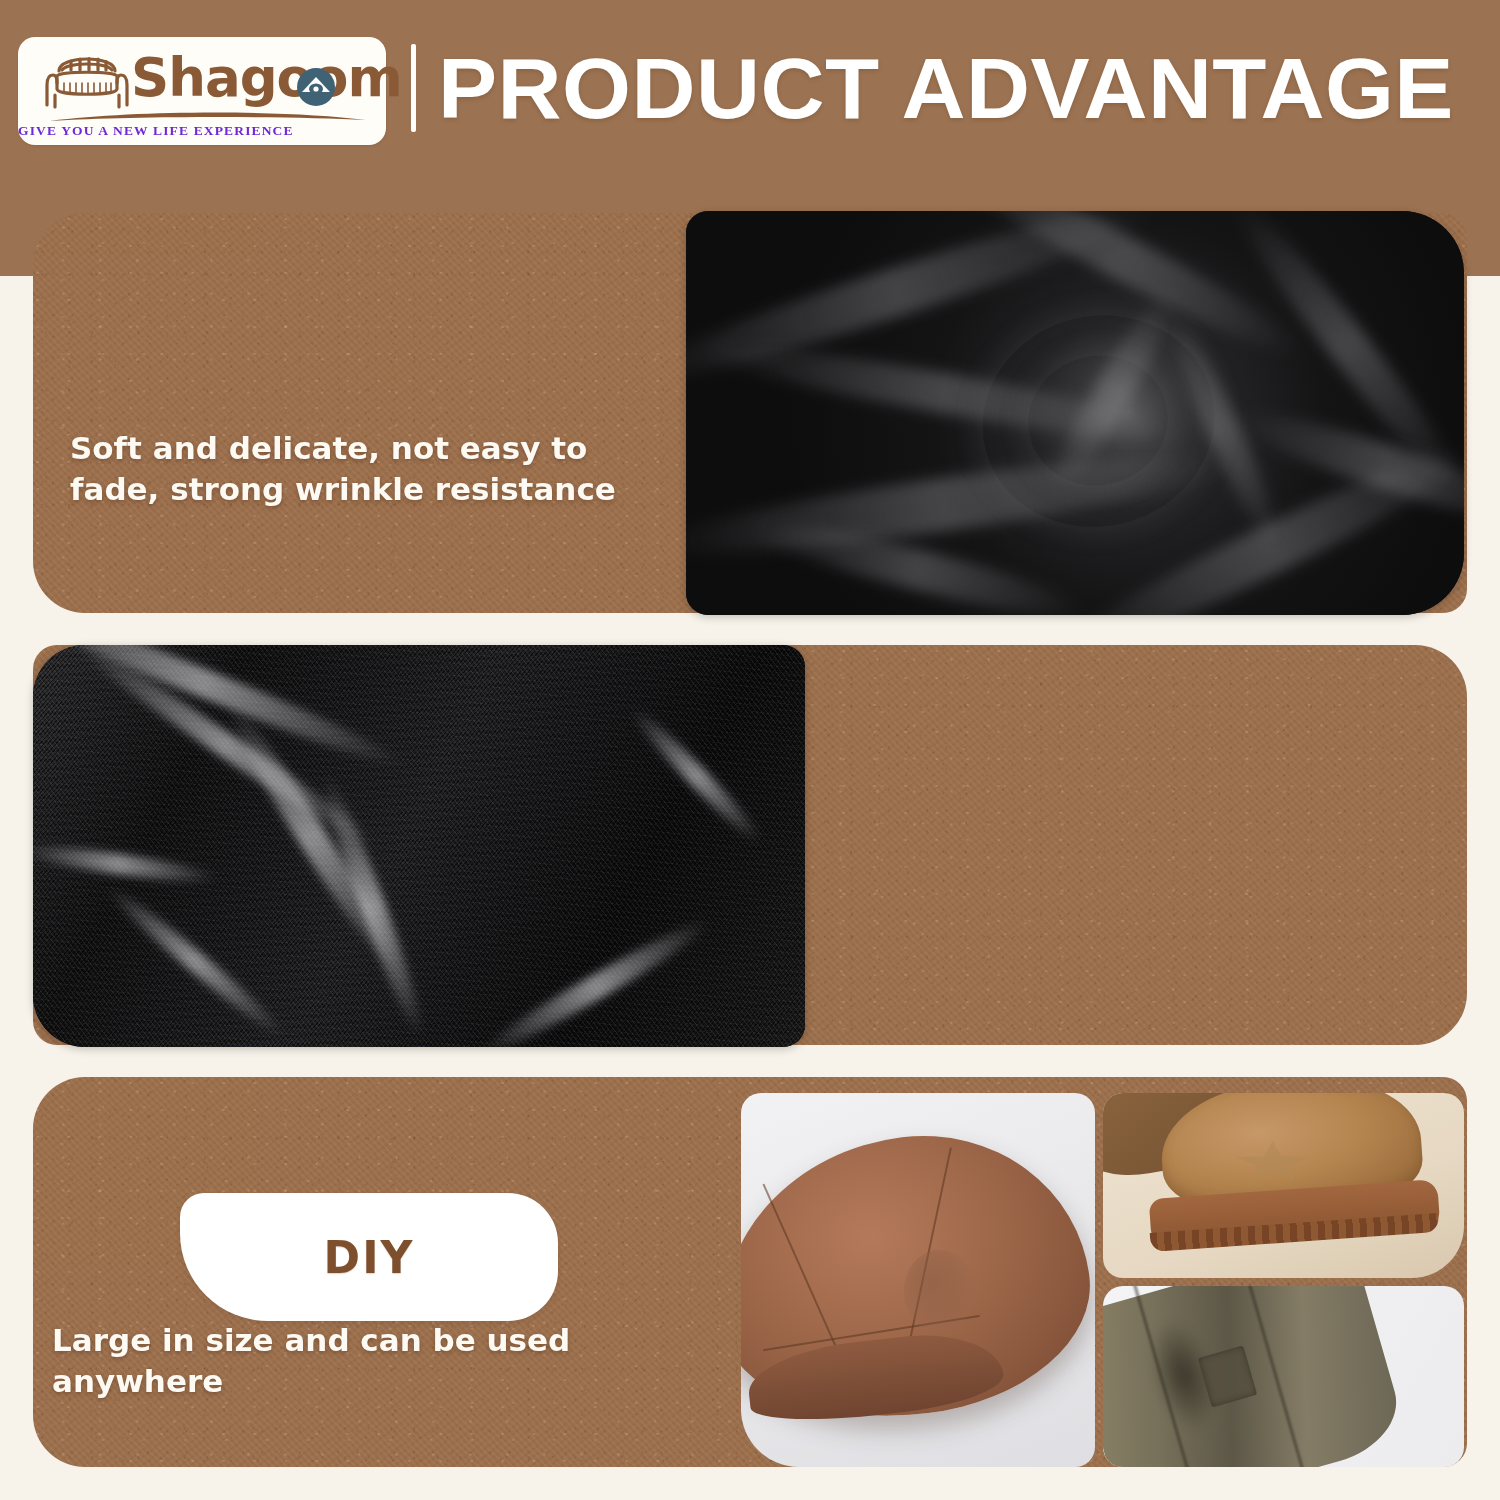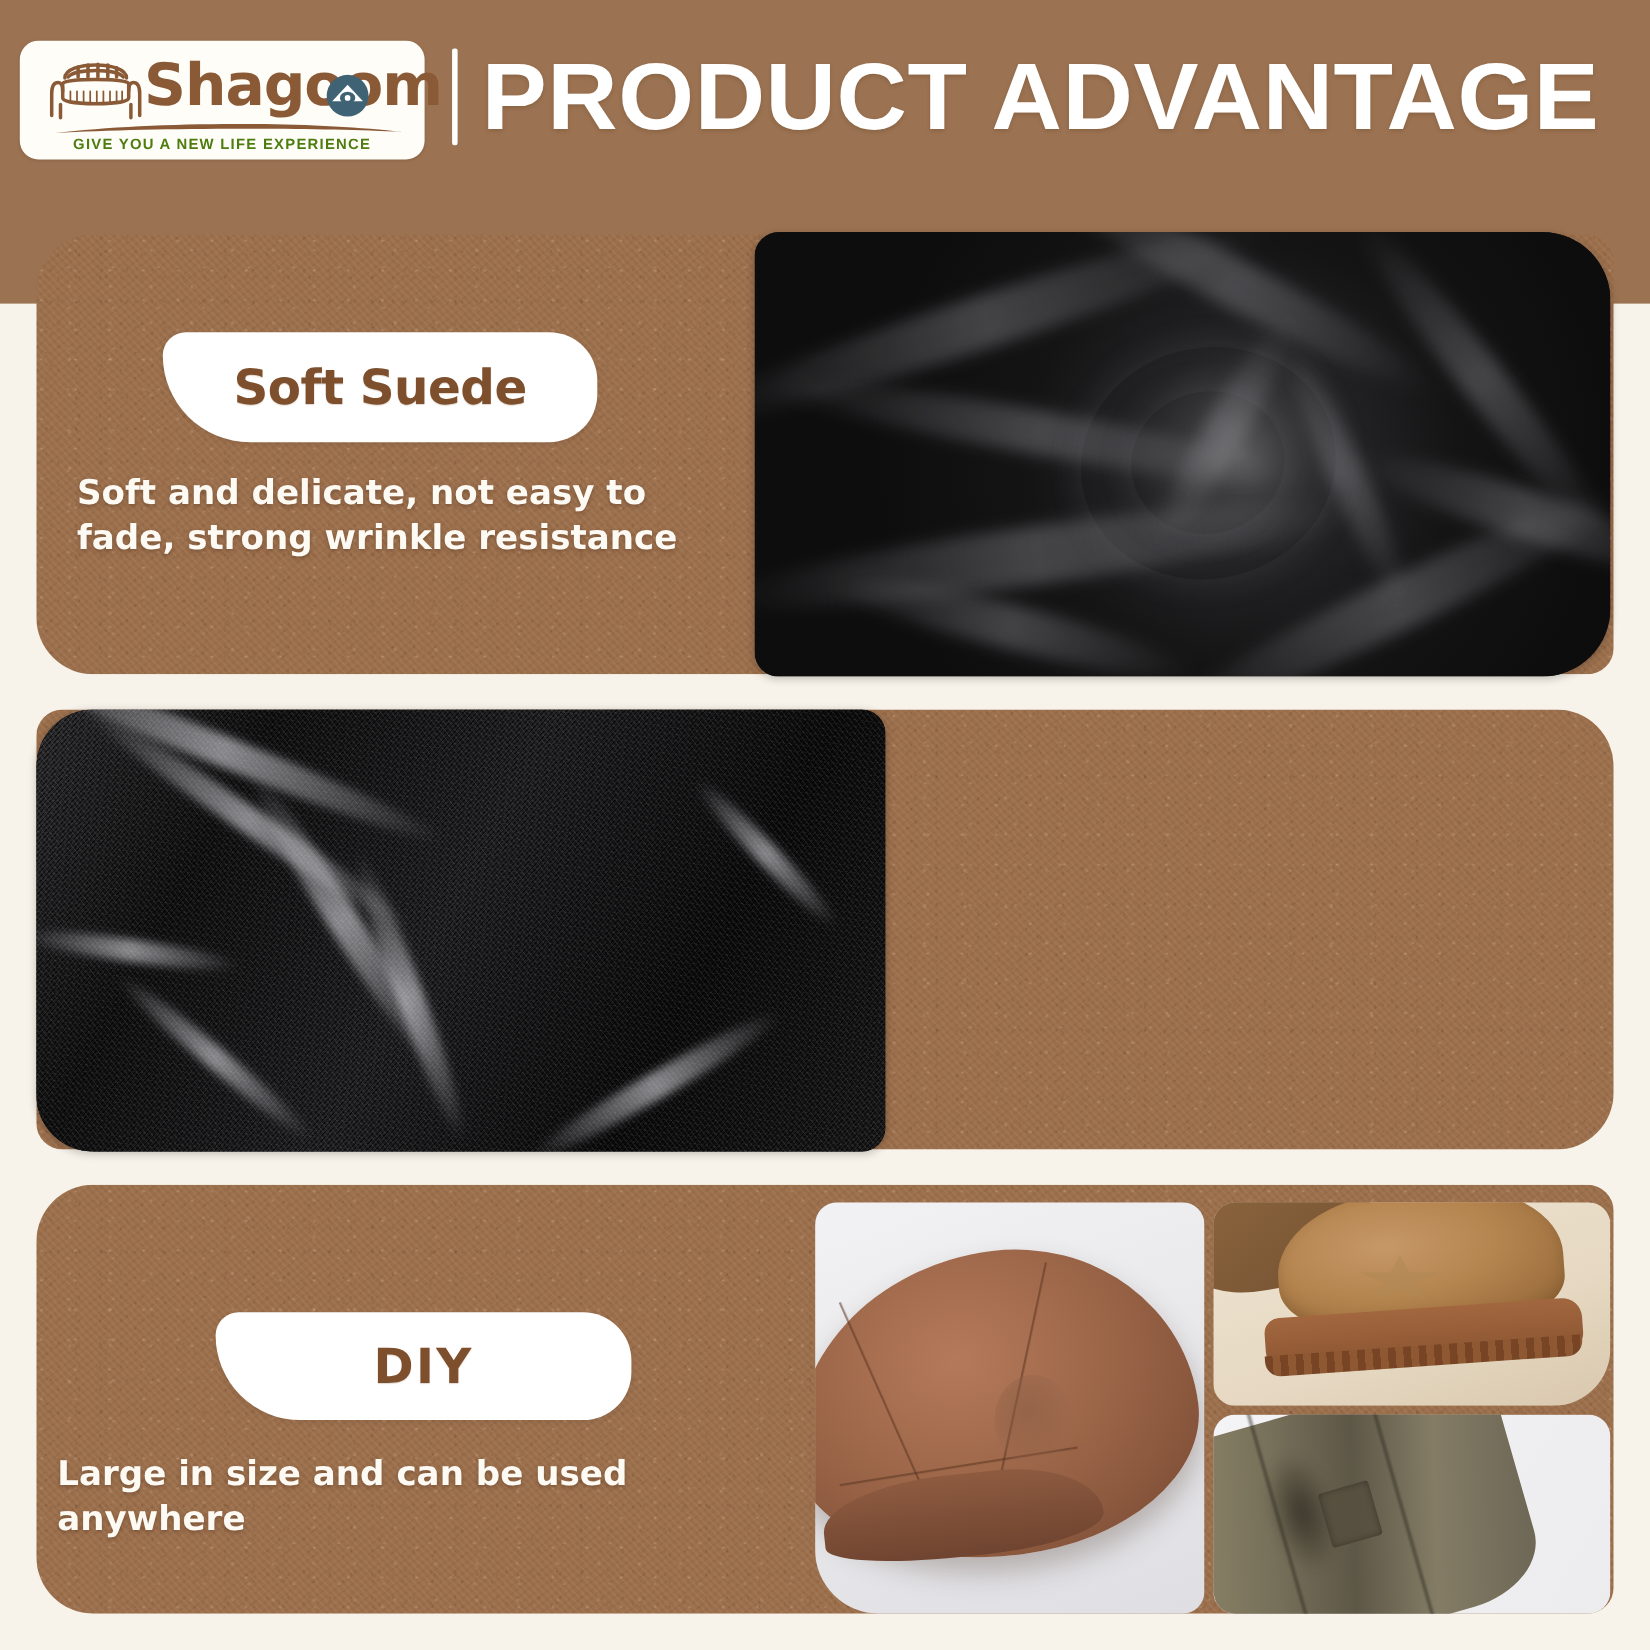--- a/index.html
+++ b/index.html
@@ -38,24 +38,24 @@
   }
   #logo-word-text{
     font-size:53px; font-weight:600; color:#8a5a37;
     letter-spacing:-1px; line-height:66px;
     font-family:"DejaVu Sans", sans-serif;
   }
   #logo-eye{ position:absolute; left:165px; top:22px; width:40px; height:40px; }
   #logo-swoosh{ position:absolute; left:30px; top:72px; width:320px; height:16px; }
   #logo-tagline{
     position:absolute; left:0; top:86px; width:368px;
-    text-align:center;
-    font-size:13.5px; font-weight:700; color:#4d7c0f;
+    text-align:left;
+    font-size:13.5px; font-weight:700; color:#6d28d9;
     letter-spacing:1.15px;
-    font-family:Liberation Sans, sans-serif;
+    font-family:Liberation Serif, serif;
   }
 
   #header-divider{
     position:absolute; left:411px; top:44px;
     width:5px; height:88px; background:#ffffff; border-radius:2px;
   }
   #header-title{
     position:absolute; left:438px; top:34px;
     width:1050px; height:108px;
     color:#ffffff;
@@ -140,21 +140,21 @@
     border-radius:52px 22px 22px 52px;
     overflow:hidden;
     box-shadow:0 2px 8px rgba(0,0,0,.22);
   }
   #badge2{ left:841px; top:762px; width:613px; height:96px;
            border-radius:24px 48px 48px 86px; }
   #badge2 .badge-text{ font-size:41px; }
   #desc2{ left:845px; top:886px; width:610px; font-size:29px; text-align:center; }
 
   
-  #badge3{ left:196px; top:1193px; width:378px; height:98px;
+  #badge3{ left:180px; top:1193px; width:378px; height:128px;
            border-radius:24px 50px 50px 88px; }
   #badge3 .badge-text{ font-size:44px; letter-spacing:2px; }
   #desc3{ left:52px; top:1320px; width:665px; font-size:31px; }
 
   #img3a{
     position:absolute; left:741px; top:1093px; width:354px; height:374px;
     border-radius:20px 20px 20px 58px;
     overflow:hidden;
   }
   #img3b{
@@ -332,23 +332,20 @@
     </svg>
 
     <div id="logo-tagline">GIVE YOU A NEW LIFE EXPERIENCE</div>
   </div>
 
   <div id="header-divider"></div>
   <div id="header-title">PRODUCT ADVANTAGE</div>
 
   <div id="card1" class="card suede"></div>
 
-  <div id="badge1" class="badge">
-    <span class="badge-text">Soft Suede</span>
-  </div>
   <div id="desc1" class="desc">Soft and delicate, not easy to fade, strong wrinkle resistance</div>
 
   <div id="img1">
     <div class="photo black-swirl">
       <div class="crease" style="left:-8%;top:14%;width:70%;height:12%;transform:rotate(-18deg);"></div>
       <div class="crease" style="left:2%;top:40%;width:62%;height:10%;transform:rotate(10deg);"></div>
       <div class="crease" style="left:-4%;top:66%;width:74%;height:13%;transform:rotate(-8deg);"></div>
       <div class="crease" style="left:30%;top:6%;width:52%;height:11%;transform:rotate(28deg);"></div>
       <div class="crease" style="left:46%;top:78%;width:58%;height:12%;transform:rotate(-26deg);"></div>
       <div class="crease" style="left:62%;top:28%;width:46%;height:10%;transform:rotate(52deg);"></div>

